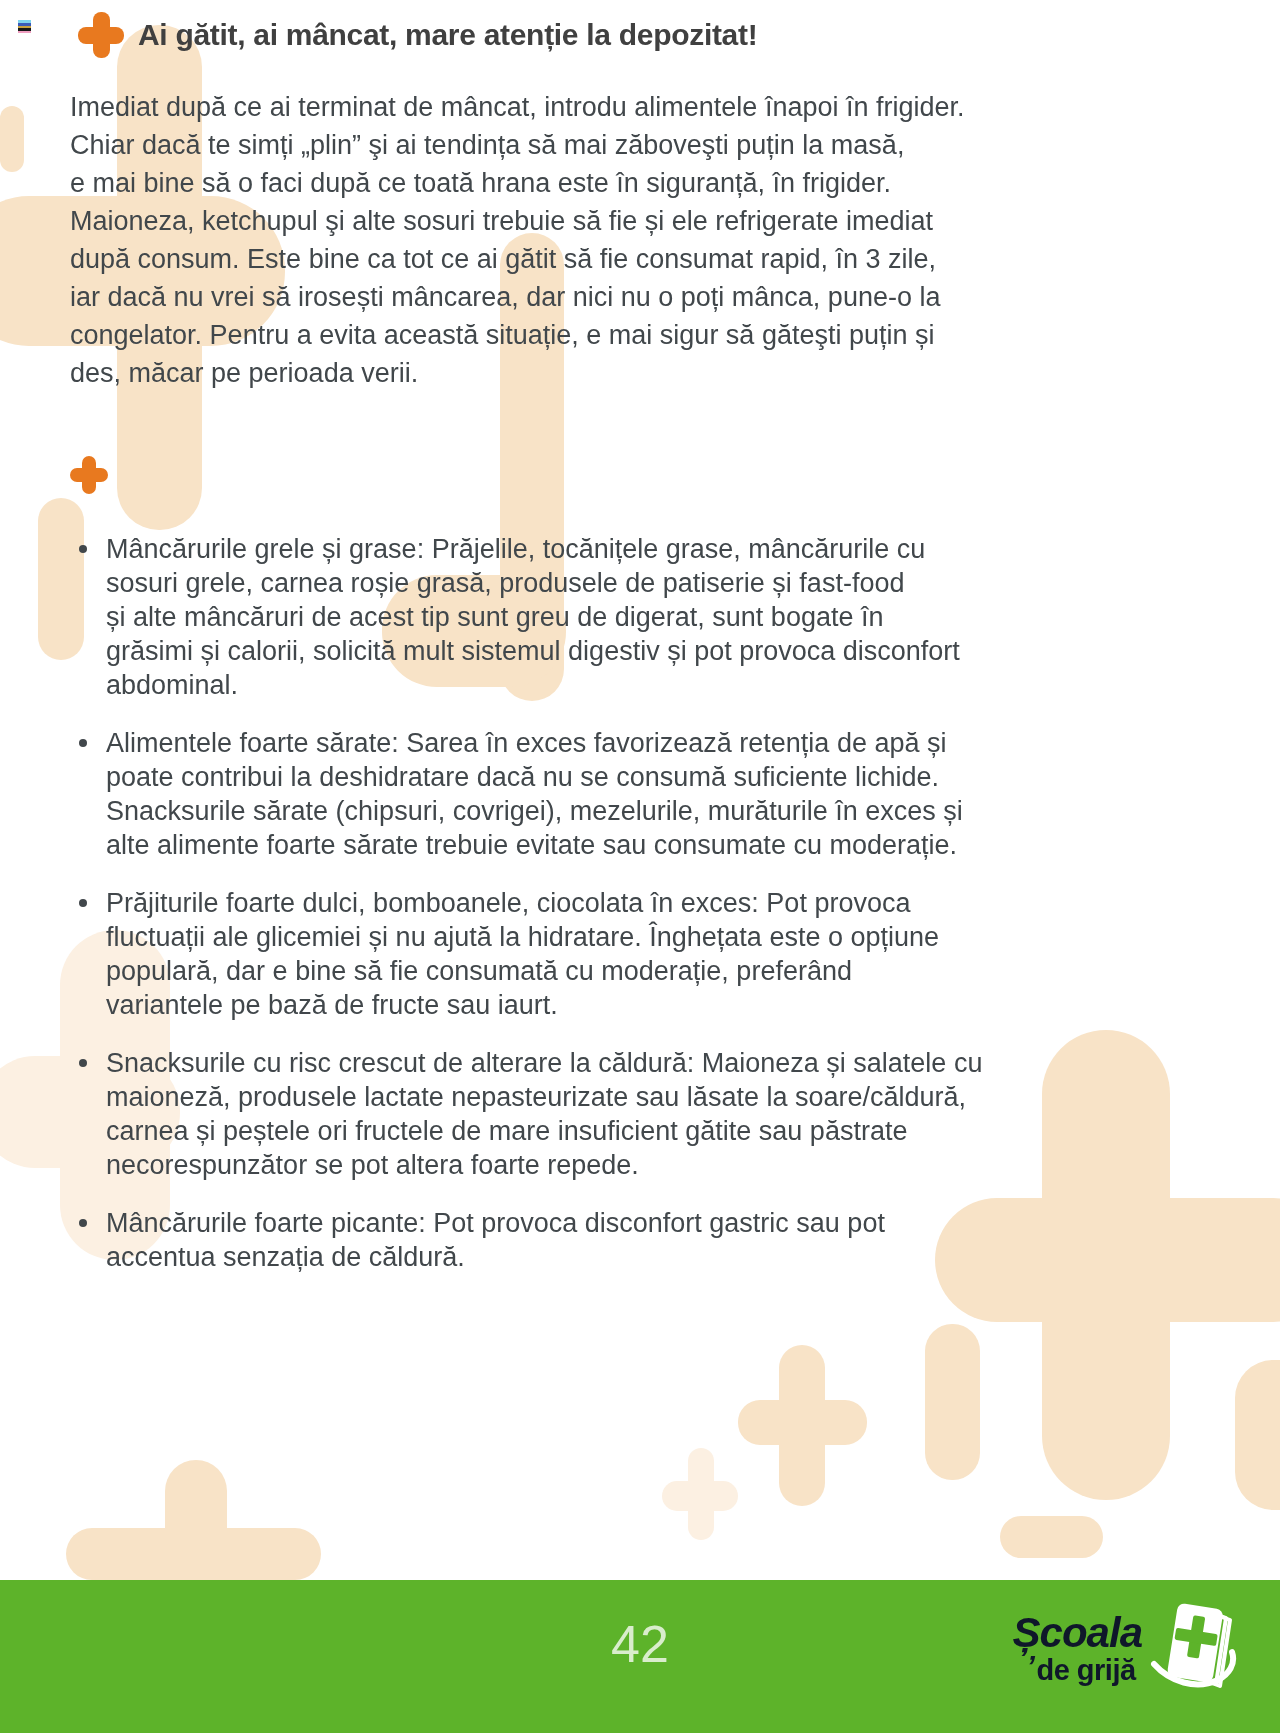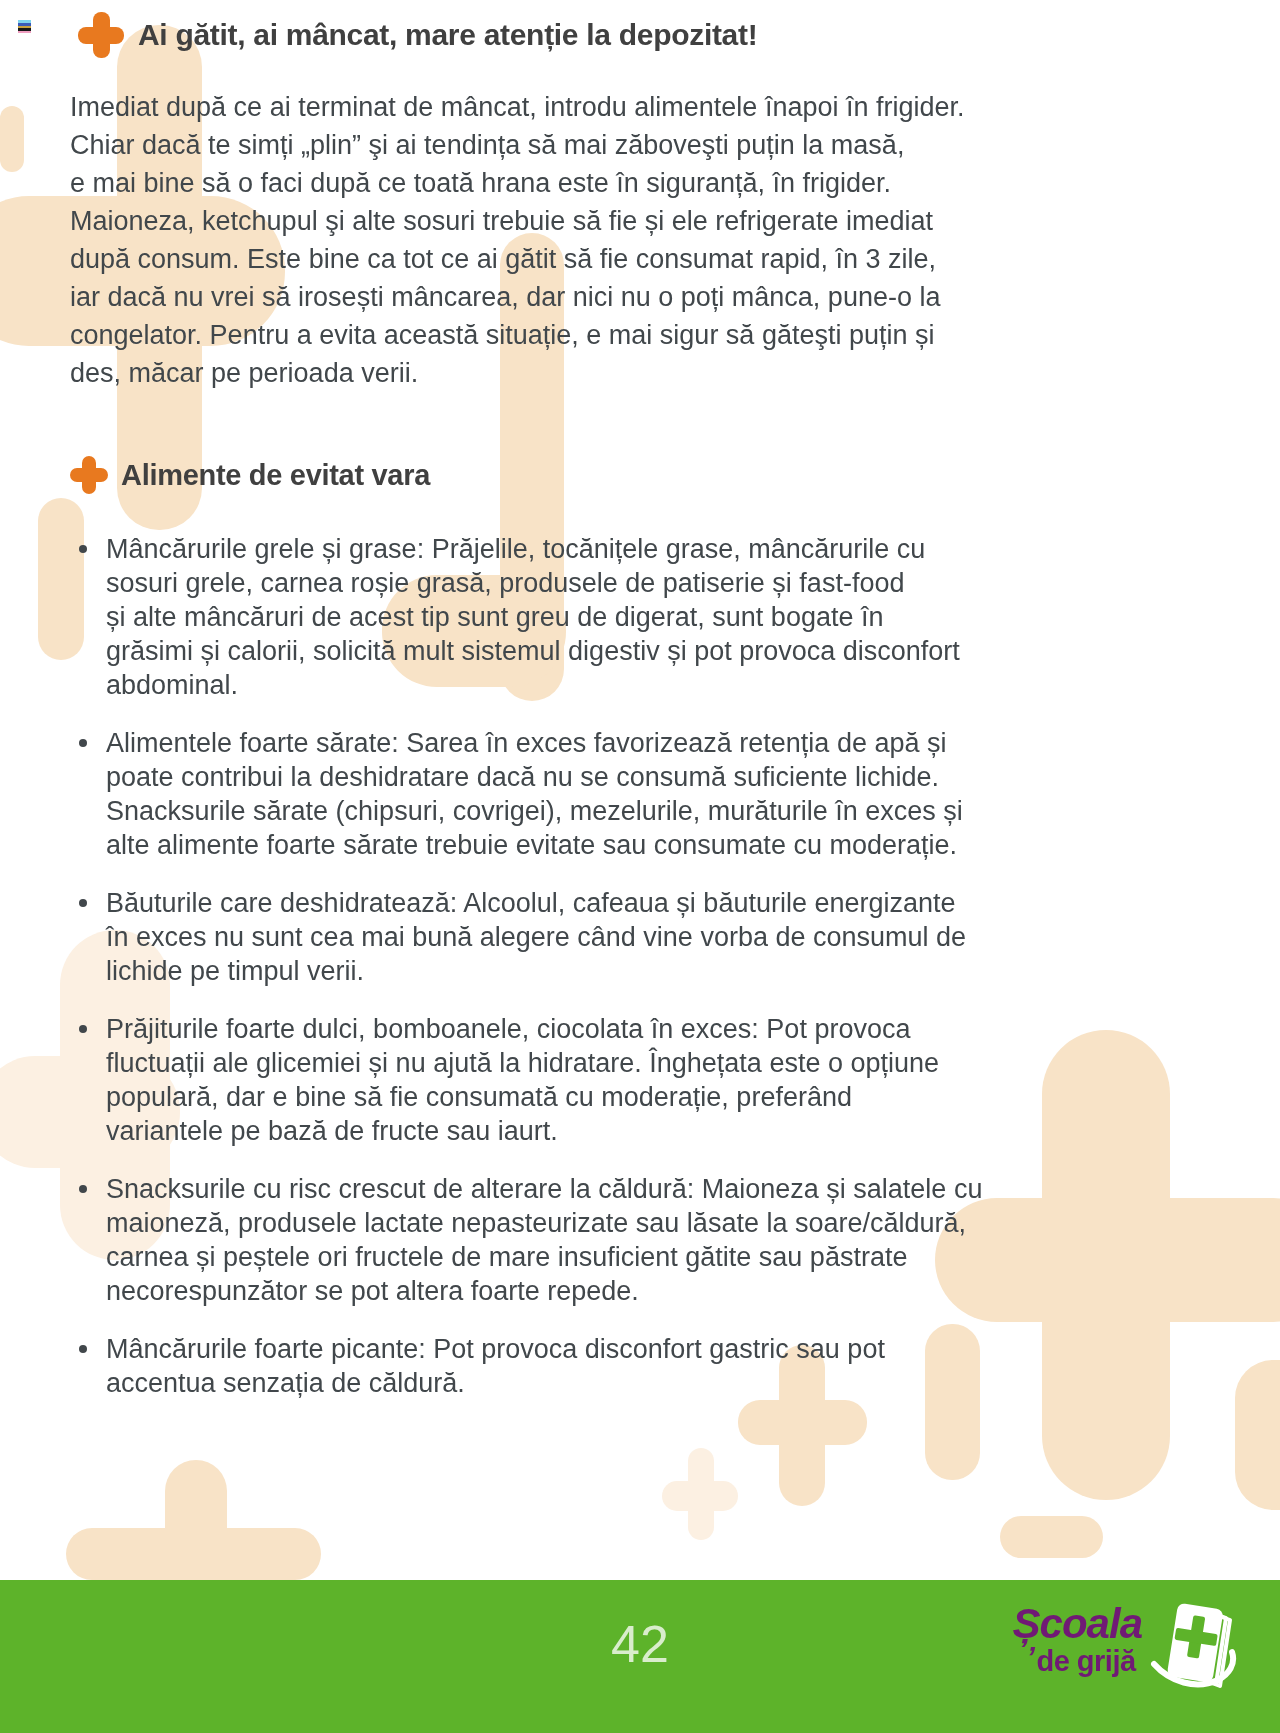--- a/index.html
+++ b/index.html
@@ -66,21 +66,21 @@
   .drmax-plus{
     color:#5db32a;font-weight:bold;font-size:38px;
     position:relative;top:-15px;margin-left:1px;
   }
   .pagenum{
     position:absolute;left:0;top:34px;width:100%;
     text-align:center;font-size:52px;font-weight:400;color:#d9edcc;
   }
   .scoala{
     position:absolute;right:42px;top:20px;
-    display:flex;align-items:flex-start;color:#701a75;
+    display:flex;align-items:center;color:#0f172a;
   }
   .scoala-text{text-align:left;margin-right:8px;}
   .scoala-line1{font-size:42px;font-style:italic;font-weight:bold;letter-spacing:-1px;}
   .scoala-line2{font-size:29px;font-weight:bold;margin-top:-4px;padding-left:14px;letter-spacing:-0.5px;}
   .scoala-comma{font-style:italic;font-size:30px;position:relative;top:-4px;margin-right:2px;}
 </style>
 </head>
 <body>
 
 <div class="deco" style="left:117px;top:25px;width:85px;height:505px;border-radius:42px;"></div>
@@ -122,36 +122,32 @@
 Chiar dacă te simți „plin” şi ai tendința să mai zăboveşti puțin la masă,
 e mai bine să o faci după ce toată hrana este în siguranță, în frigider.
 Maioneza, ketchupul şi alte sosuri trebuie să fie și ele refrigerate imediat
 după consum. Este bine ca tot ce ai gătit să fie consumat rapid, în 3 zile,
 iar dacă nu vrei să irosești mâncarea, dar nici nu o poți mânca, pune-o la
 congelator. Pentru a evita această situație, e mai sigur să găteşti puțin și
 des, măcar pe perioada verii.</p>
 
   <div class="hrow h2row">
     <span class="plus plus-md"></span>
-    <h2>Alimente de evitat vara</h2>
   </div>
 
   <ul class="bullets">
     <li><span class="bullet-text">Mâncărurile grele și grase: Prăjelile, tocănițele grase, mâncărurile cu
 sosuri grele, carnea roșie grasă, produsele de patiserie și fast-food
 și alte mâncăruri de acest tip sunt greu de digerat, sunt bogate în
 grăsimi și calorii, solicită mult sistemul digestiv și pot provoca disconfort
 abdominal.</span></li>
     <li><span class="bullet-text">Alimentele foarte sărate: Sarea în exces favorizează retenția de apă și
 poate contribui la deshidratare dacă nu se consumă suficiente lichide.
 Snacksurile sărate (chipsuri, covrigei), mezelurile, murăturile în exces și
 alte alimente foarte sărate trebuie evitate sau consumate cu moderație.</span></li>
-    <li><span class="bullet-text">Băuturile care deshidratează: Alcoolul, cafeaua și băuturile energizante
-în exces nu sunt cea mai bună alegere când vine vorba de consumul de
-lichide pe timpul verii.</span></li>
     <li><span class="bullet-text">Prăjiturile foarte dulci, bomboanele, ciocolata în exces: Pot provoca
 fluctuații ale glicemiei și nu ajută la hidratare. Înghețata este o opțiune
 populară, dar e bine să fie consumată cu moderație, preferând
 variantele pe bază de fructe sau iaurt.</span></li>
     <li><span class="bullet-text">Snacksurile cu risc crescut de alterare la căldură: Maioneza și salatele cu
 maioneză, produsele lactate nepasteurizate sau lăsate la soare/căldură,
 carnea și peștele ori fructele de mare insuficient gătite sau păstrate
 necorespunzător se pot altera foarte repede.</span></li>
     <li><span class="bullet-text">Mâncărurile foarte picante: Pot provoca disconfort gastric sau pot
 accentua senzația de căldură.</span></li>

